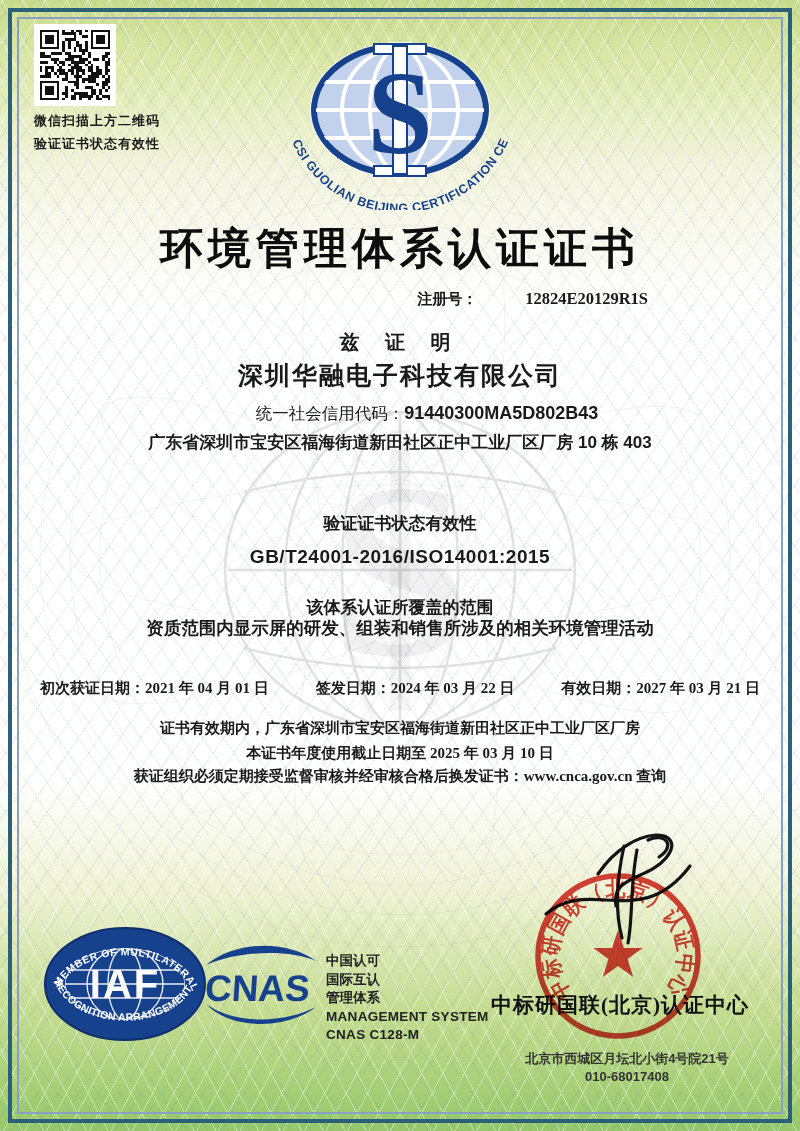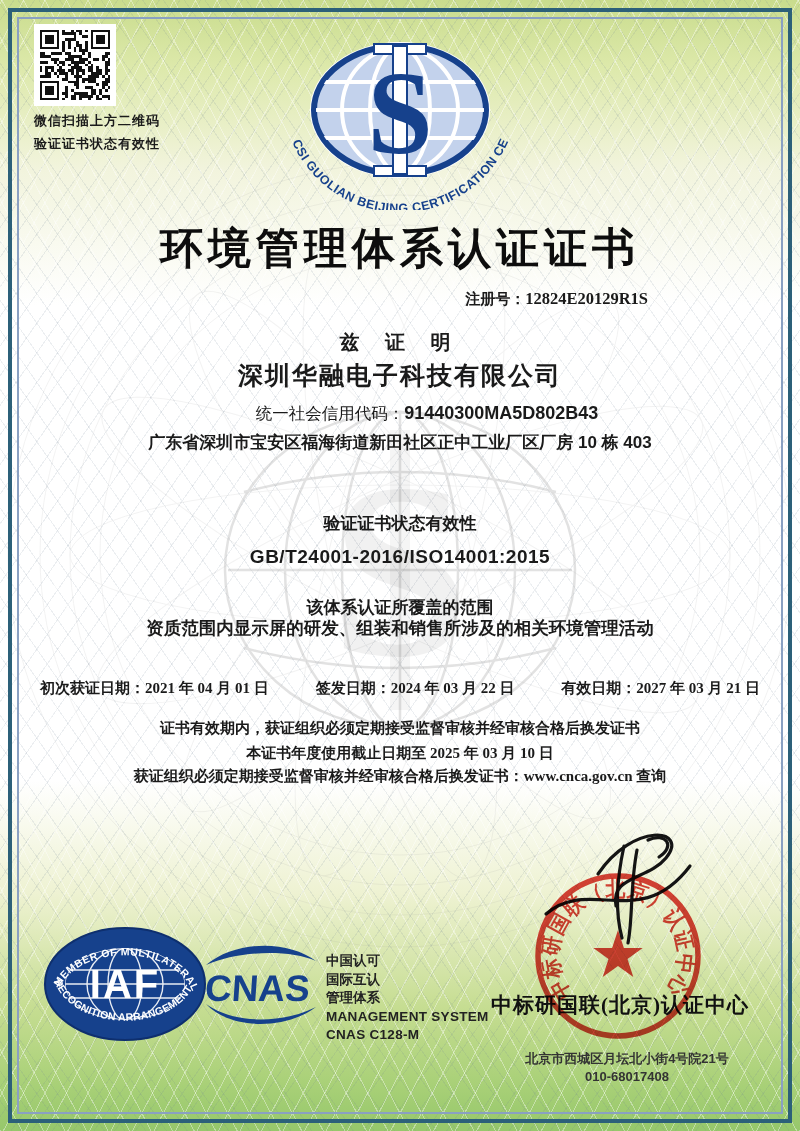--- a/index.html
+++ b/index.html
@@ -14,21 +14,21 @@
       linear-gradient(180deg,#c9dc8d 0%,#dde9ab 6%,#f2f4dd 15%,#ffffff 27%,#ffffff 69%,#eef2d2 79%,#c6dd92 89%,#a8d077 96%,#96c76b 100%);
   }
   .frame-outer{position:absolute;inset:8px;border:4px solid #2c6079;pointer-events:none;}
   .frame-inner{position:absolute;inset:17px;border:2px solid #8aa0c2;pointer-events:none;}
   .decor{position:absolute;inset:0;width:800px;height:1131px;}
   .abs{position:absolute;}
   .cline{position:absolute;left:0;width:100%;text-align:center;white-space:nowrap;}
   .title{top:220px;font-size:43px;font-weight:800;letter-spacing:5px;color:#0d0d0d;}
   .reg{top:289px;right:152px;position:absolute;text-align:right;white-space:nowrap;}
   .reg .lab{font-size:15px;font-weight:700;}
-  .reg .num{font-size:16.5px;font-family:"Liberation Serif",serif;font-weight:600;}
+  .reg .num{font-size:16.5px;font-family:"Liberation Serif",serif;font-weight:600;margin-left:48px;}
   .heading{top:329px;font-size:20px;font-weight:700;letter-spacing:10px;}
   .company{top:359px;font-size:25px;font-weight:700;letter-spacing:2px;}
   .credit{top:403px;font-size:16.5px;font-weight:500;padding-left:27px;}
   .credit .code{font-size:18px;font-weight:800;}
   .address{top:431px;font-size:17px;font-weight:600;}
   .conform{top:512px;font-size:17px;font-weight:700;}
   .stdcode{top:546px;font-size:19px;font-weight:800;letter-spacing:.5px;}
   .scopehead{top:596px;font-size:17px;font-weight:700;}
   .scope{top:616px;font-size:17.5px;font-weight:700;font-family:Liberation Mono, monospace;}
   .dates{position:absolute;top:679px;left:40px;right:40px;display:flex;justify-content:space-between;
@@ -369,21 +369,21 @@
   <div class="cline stdcode">GB/T24001-2016/ISO14001:2015</div>
   <div class="cline scopehead">该体系认证所覆盖的范围</div>
   <div class="cline scope">资质范围内显示屏的研发、组装和销售所涉及的相关环境管理活动</div>
 
   <div class="dates">
     <span><span>初次获证日期：</span><span>2021 年 04 月 01 日</span></span>
     <span><span>签发日期：</span><span>2024 年 03 月 22 日</span></span>
     <span><span>有效日期：</span><span>2027 年 03 月 21 日</span></span>
   </div>
 
-  <div class="cline note n1">证书有效期内，获证组织必须定期接受监督审核并经审核合格后换发证书</div>
+  <div class="cline note n1">证书有效期内，广东省深圳市宝安区福海街道新田社区正中工业厂区厂房</div>
   <div class="cline note n2">本证书年度使用截止日期至 2025 年 03 月 10 日</div>
   <div class="cline note n3">获证组织必须定期接受监督审核并经审核合格后换发证书：www.cnca.gov.cn 查询</div>
 
   <svg class="abs" style="left:42px;top:925px;" width="166" height="118" viewBox="0 0 166 118">
     <defs>
         <clipPath id="iafclip">
           <ellipse cx="83" cy="59" rx="60" ry="36"></ellipse>
         </clipPath>
       </defs>
     <ellipse cx="83" cy="59" rx="80" ry="56" fill="#16418c" stroke="#0e2f6e" stroke-width="2"></ellipse>

